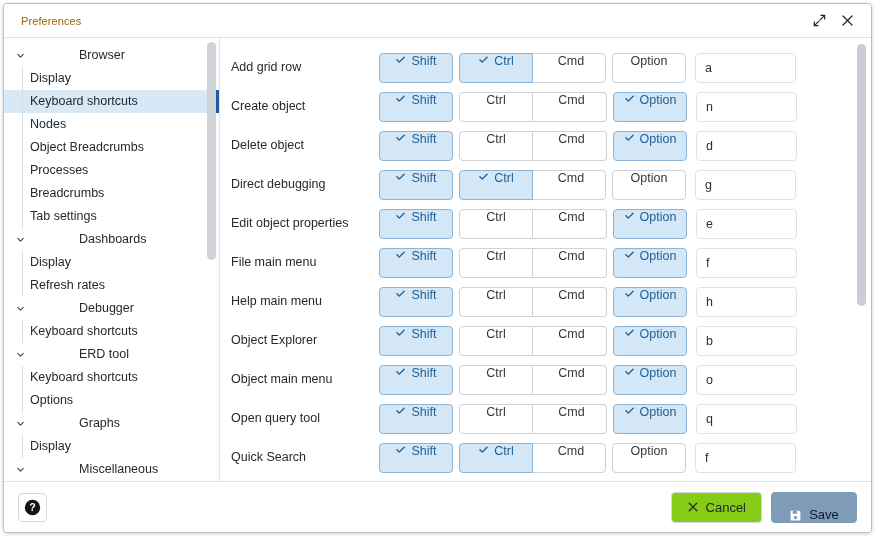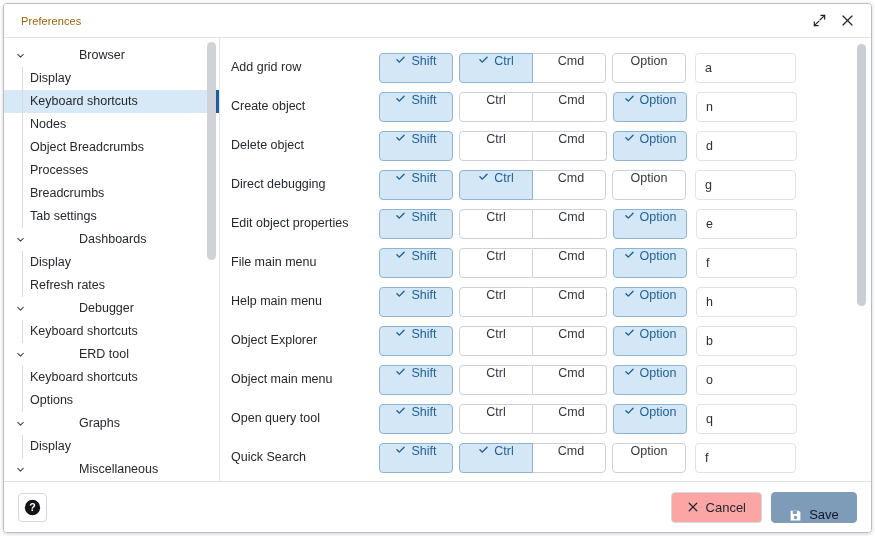--- a/index.html
+++ b/index.html
@@ -242,21 +242,21 @@
     font-size: 13px;
     font-family: inherit;
     display: inline-flex;
     align-items: center;
     justify-content: center;
     gap: 7px;
     cursor: pointer;
     padding: 0 15px;
   }
   .cancel-btn {
-    background: #fca5a5;
+    background: #84cc16;
     border: 1px solid #d5d9dd;
     color: #25292e;
   }
   .save-btn {
     background: #7e9cb8;
     border: 1px solid #7e9cb8;
     color: #0f172a;
     min-width: 86px;
     align-items: flex-end;
   }

